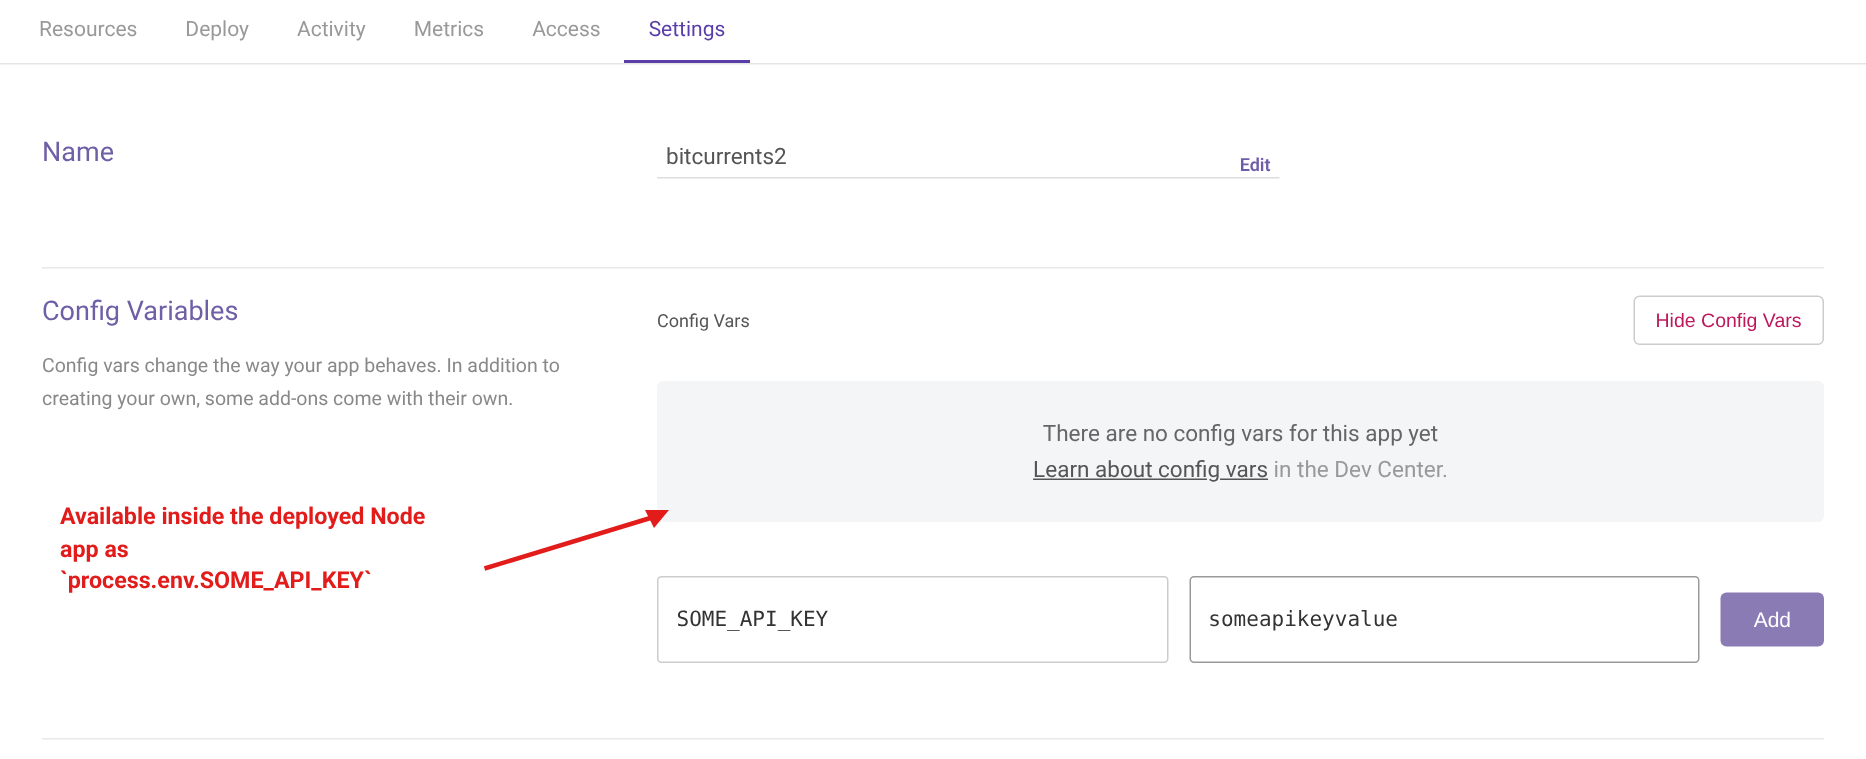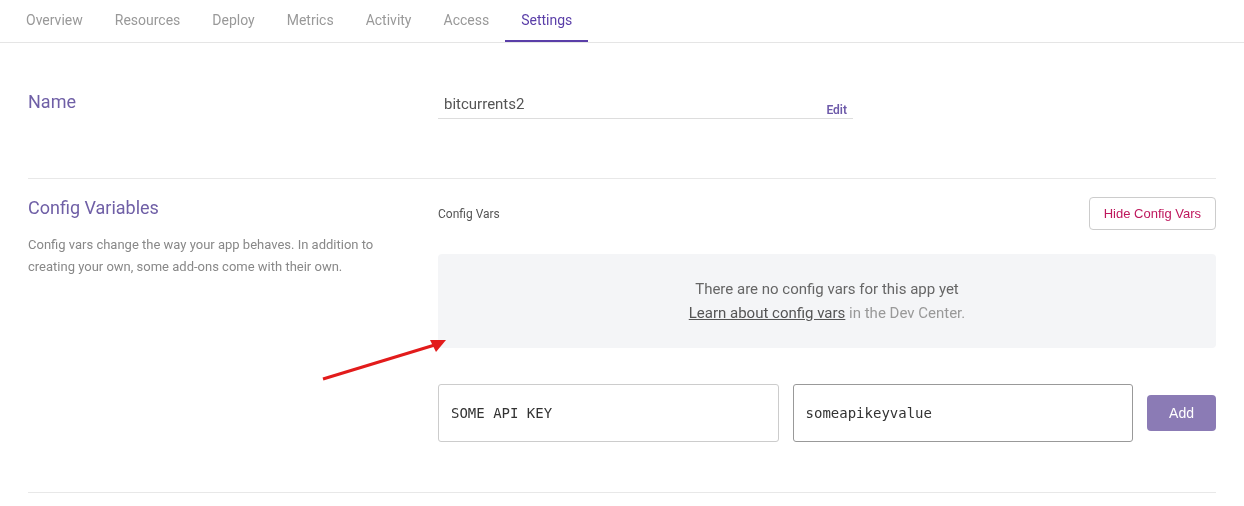--- a/index.html
+++ b/index.html
@@ -160,25 +160,24 @@
       position: absolute;
       left: 290px;
       top: 155px;
       pointer-events: none;
     }
   </style>
 </head>
 <body>
 
 <div class="tabs">
-  <div class="tab">Overview</div>
   <div class="tab">Resources</div>
   <div class="tab">Deploy</div>
+  <div class="tab">Activity</div>
   <div class="tab">Metrics</div>
-  <div class="tab">Activity</div>
   <div class="tab">Access</div>
   <div class="tab active">Settings</div>
 </div>
 
 <div class="content">
 
   <div class="section">
     <div class="section-left">
       <div class="section-title">Name</div>
     </div>
@@ -188,20 +187,24 @@
         <div class="edit-link">Edit</div>
       </div>
     </div>
   </div>
 
   <div class="section annotation-wrap">
     <div class="section-left">
       <div class="section-title">Config Variables</div>
       <div class="section-desc">Config vars change the way your app behaves. In addition to creating your own, some add-ons come with their own.</div>
 
+      <div class="annotation">
+        <span>Available inside the deployed Node app as</span><br>
+        <span>`process.env.SOME_API_KEY`</span>
+      </div>
       <svg class="arrow" width="140" height="60">
         <line x1="5" y1="45" x2="120" y2="10" stroke="#e21b1b" stroke-width="3"></line>
         <polygon points="128,6 112,6 118,18" fill="#e21b1b"></polygon>
       </svg>
     </div>
     <div class="section-right">
       <div class="config-header">
         <div class="config-label">Config Vars</div>
         <button class="hide-btn">Hide Config Vars</button>
       </div>

